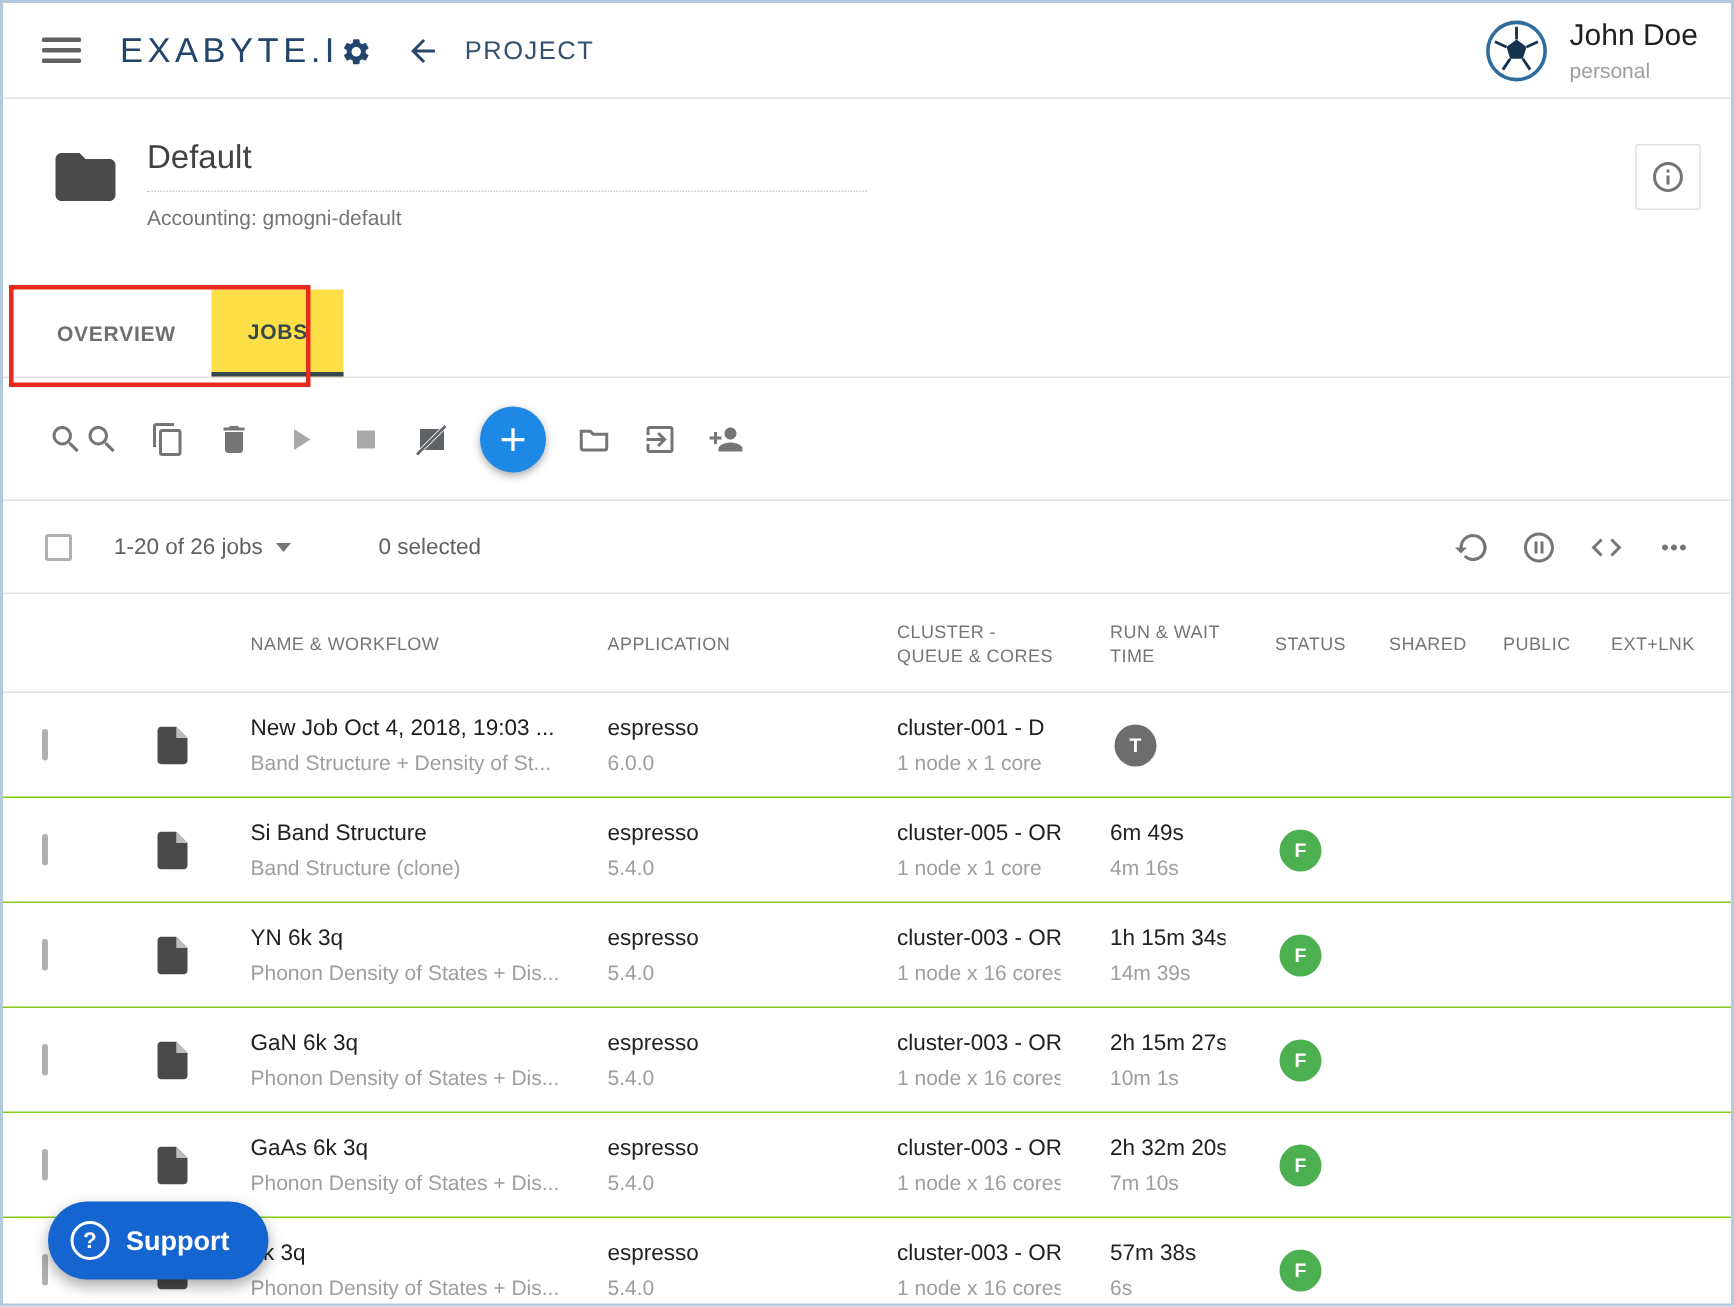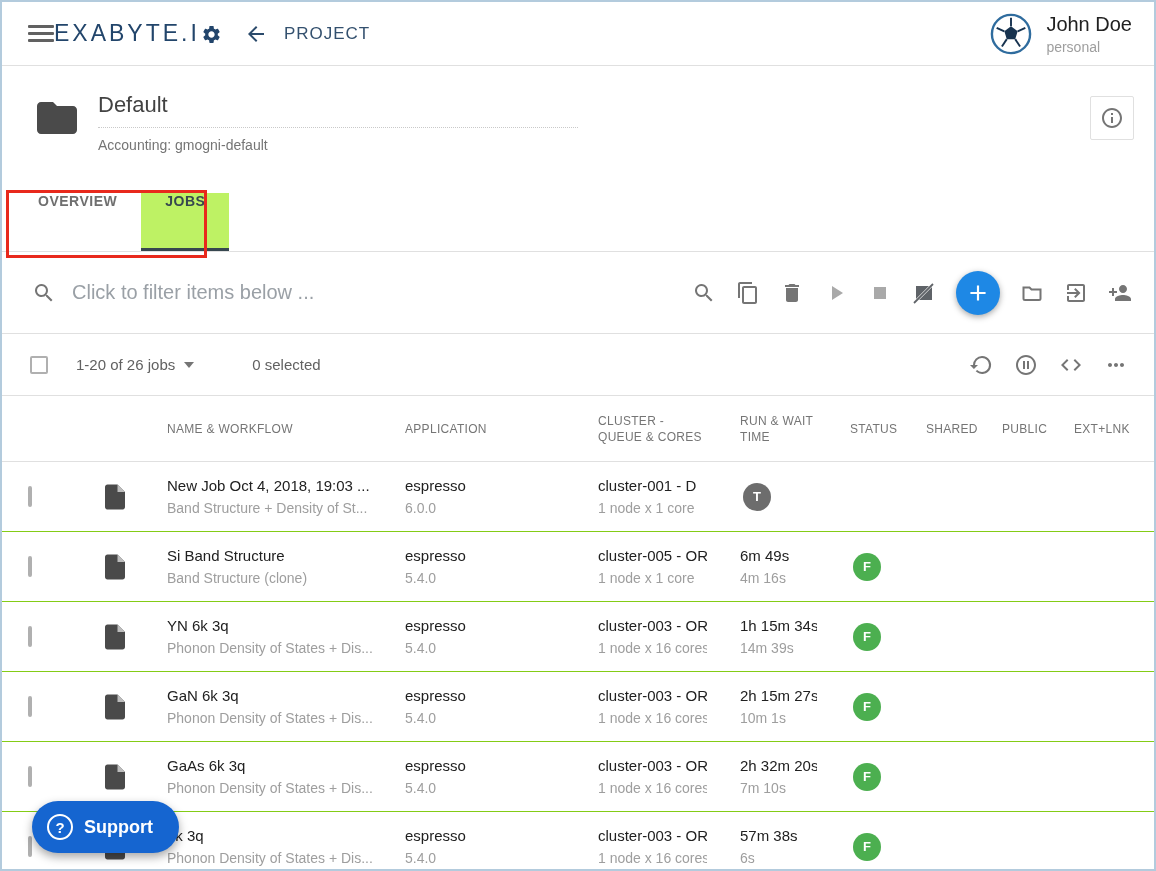--- a/index.html
+++ b/index.html
@@ -11,21 +11,21 @@
     position: relative;
     overflow: hidden;
     color: #212121;
   }
   svg { display: block; }
 
   
   .app-header { height: 64px; display: flex; align-items: center; padding: 0 22px 0 26px; border-bottom: 1px solid #e0e0e0; }
   .hamburger { width: 26px; display: flex; flex-direction: column; gap: 4px; cursor: pointer; }
   .hamburger span { height: 3px; background: #616161; border-radius: 1px; }
-  .logo { display: flex; align-items: center; color: #22456b; font-size: 23px; letter-spacing: 3px; font-weight: 400; }
+  .logo { margin-left: 26px; display: flex; align-items: center; color: #22456b; font-size: 23px; letter-spacing: 3px; font-weight: 400; }
   .logo-gear { margin-left: 1px; margin-top: 2px; }
   .back-arrow { margin-left: 22px; cursor: pointer; }
   .breadcrumb { margin-left: 16px; font-size: 17px; letter-spacing: 1px; color: #33506e; }
   .user-area { margin-left: auto; display: flex; align-items: center; gap: 14px; }
   .user-meta { display: flex; flex-direction: column; gap: 3px; }
   .user-name { font-size: 20px; color: #212121; }
   .user-account { font-size: 14px; color: #9e9e9e; }
 
   
   .project-section { height: 120px; padding: 26px 22px 0 30px; display: flex; position: relative; }
@@ -33,23 +33,23 @@
   .project-meta { margin-left: 16px; }
   .title-wrap { width: 480px; border-bottom: 1px dotted #c9c9c9; padding-bottom: 9px; }
   .project-title { font-size: 22px; color: #424242; }
   .project-sub { margin-top: 9px; font-size: 14px; color: #757575; }
   .info-btn { position: absolute; right: 20px; top: 30px; width: 44px; height: 44px; border: 1px solid #e0e0e0;
               border-radius: 2px; background: #fff; display: flex; align-items: center; justify-content: center;
               color: #757575; cursor: pointer; }
 
   
   .tabbar { height: 66px; border-bottom: 1px solid #e0e0e0; display: flex; align-items: flex-end; padding-left: 12px; }
-  .tab { height: 58px; padding: 0 24px; display: flex; font-size: 14px; font-weight: 700;
+  .tab { height: 58px; padding: 0 24px; display: flex; align-items: center; font-size: 14px; font-weight: 700;
          letter-spacing: 0.5px; color: #6f6f6f; cursor: pointer; }
-  .tab.active { color: #37474f; background: #bef264; border-bottom: 3px solid #37474f; }
+  .tab.active { color: #37474f; background: #fde047; border-bottom: 3px solid #37474f; }
   .annotation { position: absolute; left: 4px; top: 188px; width: 201px; height: 68px; border: 3px solid #e8291c; z-index: 20; pointer-events: none; }
 
   
   .filterbar { height: 82px; display: flex; align-items: center; padding: 0 22px 0 30px; border-bottom: 1px solid #e0e0e0; }
   .icon24 { width: 24px; height: 24px; color: #757575; }
   .filter-input { flex: 1; margin-left: 16px; border: none; outline: none; font-family: "Liberation Sans", sans-serif;
                   font-size: 20px; color: #616161; min-width: 100px; }
   .filter-input::placeholder { color: #9aa0a6; }
   .toolbar { display: flex; align-items: center; gap: 20px; }
   .tb-icon { cursor: pointer; }
@@ -158,21 +158,20 @@
     </div>
 </nav>
 <div class="annotation"></div>
 
 <div class="filterbar">
   <span class="icon24">
     <svg width="24" height="24" viewBox="0 0 24 24">
         <path fill="currentColor" d="M15.5 14h-.79l-.28-.27a6.5 6.5 0 1 0-.7.7l.27.28v.79l5 4.99L20.49 19l-4.99-5zm-6 0A4.5 4.5 0 1 1 14 9.5 4.5 4.5 0 0 1 9.5 14z"></path>
       </svg>
   </span>
-  <input class="filter-input" placeholder="Click to filter items below ..." style="">
   <div class="toolbar">
     <span class="icon24 tb-icon">
       <svg width="24" height="24" viewBox="0 0 24 24">
           <path fill="currentColor" d="M15.5 14h-.79l-.28-.27a6.5 6.5 0 1 0-.7.7l.27.28v.79l5 4.99L20.49 19l-4.99-5zm-6 0A4.5 4.5 0 1 1 14 9.5 4.5 4.5 0 0 1 9.5 14z"></path>
         </svg>
     </span>
     <span class="icon24 tb-icon">
       <svg width="24" height="24" viewBox="0 0 24 24">
           <path fill="currentColor" d="M16 1H4c-1.1 0-2 .9-2 2v14h2V3h12V1zm3 4H8c-1.1 0-2 .9-2 2v14c0 1.1.9 2 2 2h11c1.1 0 2-.9 2-2V7c0-1.1-.9-2-2-2zm0 16H8V7h11v14z"></path>
         </svg>

